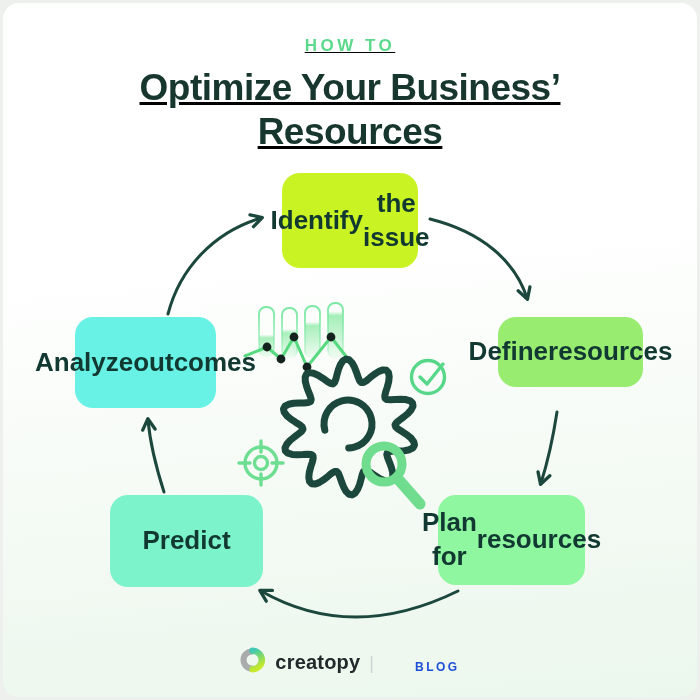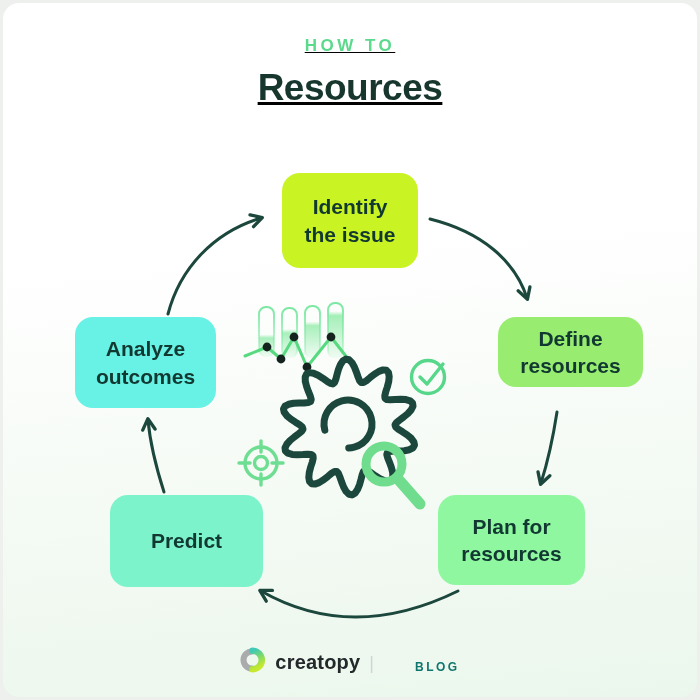--- a/index.html
+++ b/index.html
@@ -22,46 +22,47 @@
   }
   .title{
     margin-top:10px;color:#17362e;font-size:37px;font-weight:800;line-height:1.18;
     letter-spacing:-0.5px;
   }
   
   svg.diagram{position:absolute;left:0;top:0;width:700px;height:700px;}
   
   .step{
     position:absolute;border-radius:18px;
-    display:flex;flex-direction:column;align-items:center;justify-content:center;
-    font-weight:700;font-size:21px;color:#113831;line-height:1.3;text-align:center;
+    display:flex;flex-direction:row;align-items:center;justify-content:center;
+    font-weight:700;font-size:26px;color:#113831;line-height:1.3;text-align:center;
   }
   #step-identify{left:282px;top:173px;width:136px;height:95px;}
   #step-define  {left:482px;top:317px;width:145px;height:70px;margin-left:16px;}
   #step-plan    {left:438px;top:495px;width:147px;height:90px;}
   #step-predict {left:110px;top:495px;width:153px;height:92px;}
   #step-analyze {left:75px; top:317px;width:141px;height:91px;}
   
   .footer{
     position:absolute;left:0;bottom:26px;width:700px;
     display:flex;align-items:flex-end;justify-content:center;gap:9px;
   }
   .brand-name{color:#23282b;font-size:20px;font-weight:700;letter-spacing:0.2px;}
   .brand-divider{color:#cfd4d5;font-size:18px;font-weight:400;}
-  .brand-suffix{color:#0f766e;font-size:12px;font-weight:800;letter-spacing:2.5px;padding-left:32px;}
+  .brand-suffix{color:#1d4ed8;font-size:12px;font-weight:800;letter-spacing:2.5px;padding-left:32px;}
 </style>
 </head>
 <body>
 
 <div class="canvas">
   <div class="card"></div>
 
   <div class="header">
     <div class="eyebrow">HOW TO</div>
     <div class="title">
+      <div>Optimize Your Business’</div>
       <div>Resources</div>
     </div>
   </div>
 
   <svg class="diagram" viewBox="0 0 700 700">
     <defs>
       <marker id="ah" viewBox="0 0 12 12" refX="9" refY="6" markerWidth="5.5" markerHeight="5.5" orient="auto-start-reverse">
         <path d="M2,1.5 L10,6 L2,10.5" fill="none" stroke="#1c473c" stroke-width="2.4" stroke-linecap="round" stroke-linejoin="round"></path>
       </marker>
       <linearGradient id="barStroke" x1="0" y1="0" x2="0" y2="1">

